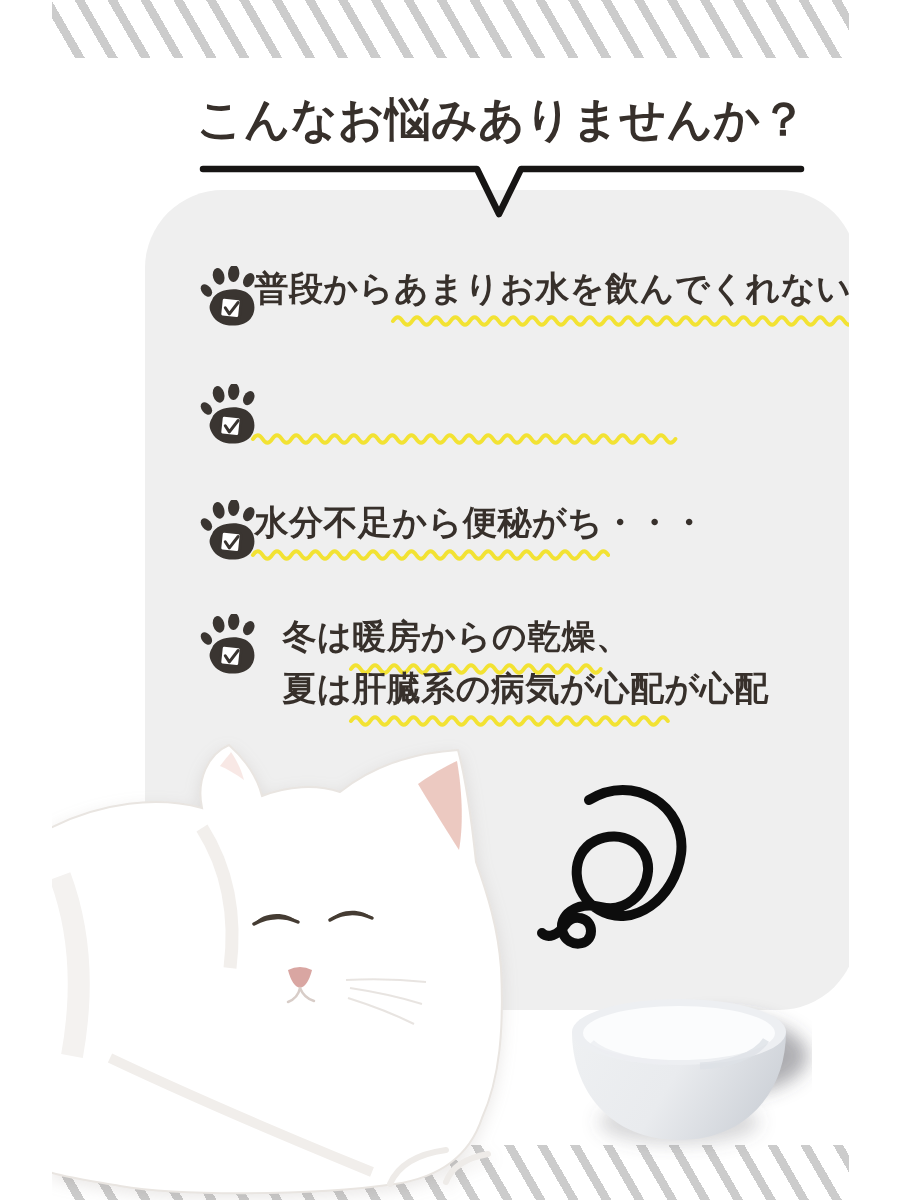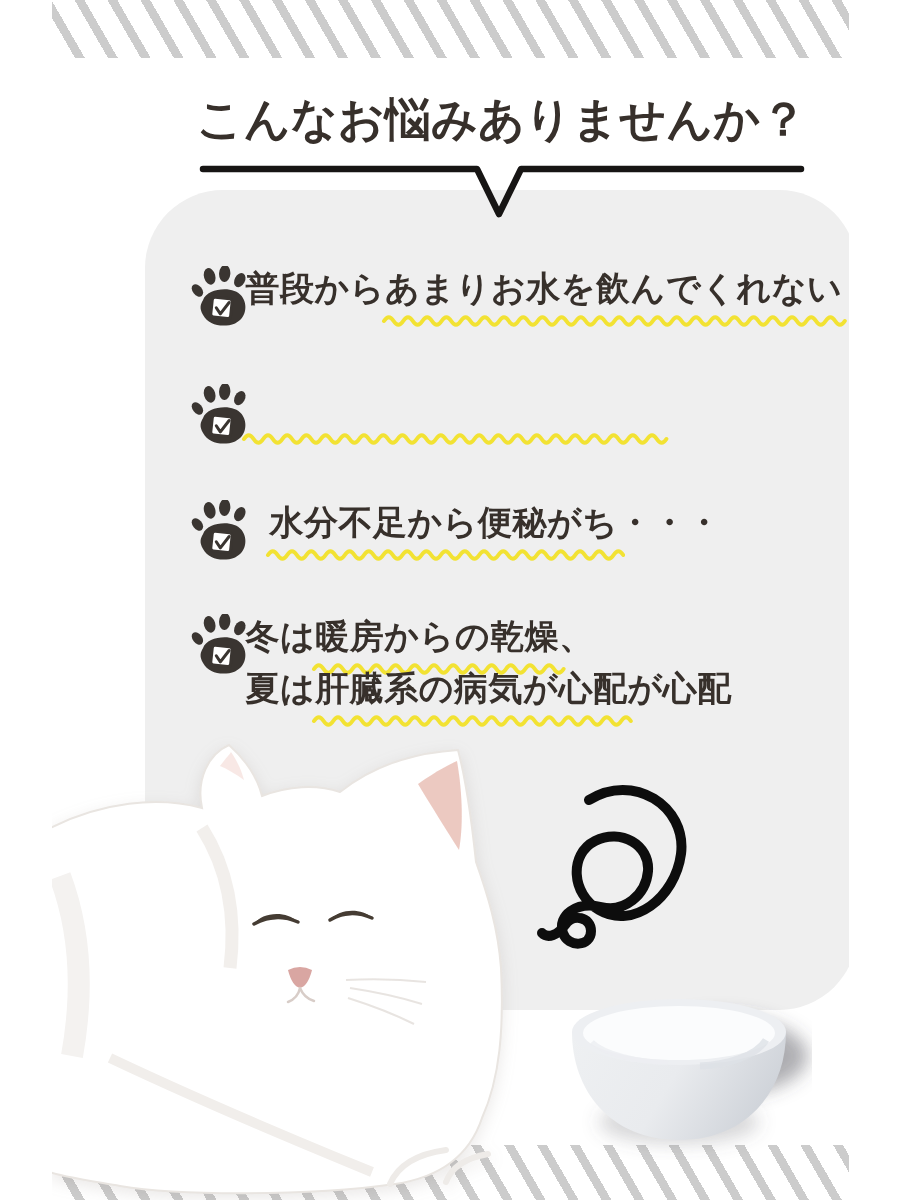--- a/index.html
+++ b/index.html
@@ -27,22 +27,22 @@
   .title{
     position:absolute; left:0; top:90px; width:900px; z-index:2;
     text-align:center; font-size:46px; font-weight:700; color:var(--ink);
     letter-spacing:0px; line-height:1.3; margin:0;
   }
   .pointer-svg{position:absolute; left:147px; top:163px; z-index:2;}
   .panel{
     position:absolute; left:93px; top:190px; width:712px; height:820px;
     background:var(--panel-gray); border-radius:78px; z-index:1;
   }
-  .row{position:absolute; left:136px; z-index:2; display:flex; align-items:flex-start;justify-content:space-between;}
-  .row.r1{top:262px;} .row.r2{top:380px;} .row.r3{top:496px;gap:24px;} .row.r4{top:610px;}
+  .row{position:absolute; left:145px; z-index:2; display:flex; align-items:flex-start;justify-content:space-between;}
+  .row.r1{top:262px;} .row.r2{top:380px;} .row.r3{top:496px;} .row.r4{top:610px;gap:28px;}
   .paw-icon{width:64px; height:64px; flex:0 0 auto; margin-top:4px;}
   .row-text{
     margin-left:-6px; font-size:34px; font-weight:600; color:var(--ink);
     line-height:52px; letter-spacing:0.5px; white-space:nowrap;
   }
   .line{position:relative;}
   .wave{position:absolute; pointer-events:none;}
   .scribble-svg{position:absolute; left:485px; top:778px; z-index:2;}
   .bowl-svg{position:absolute; left:500px; top:990px; z-index:3;}
   .cat-svg{

